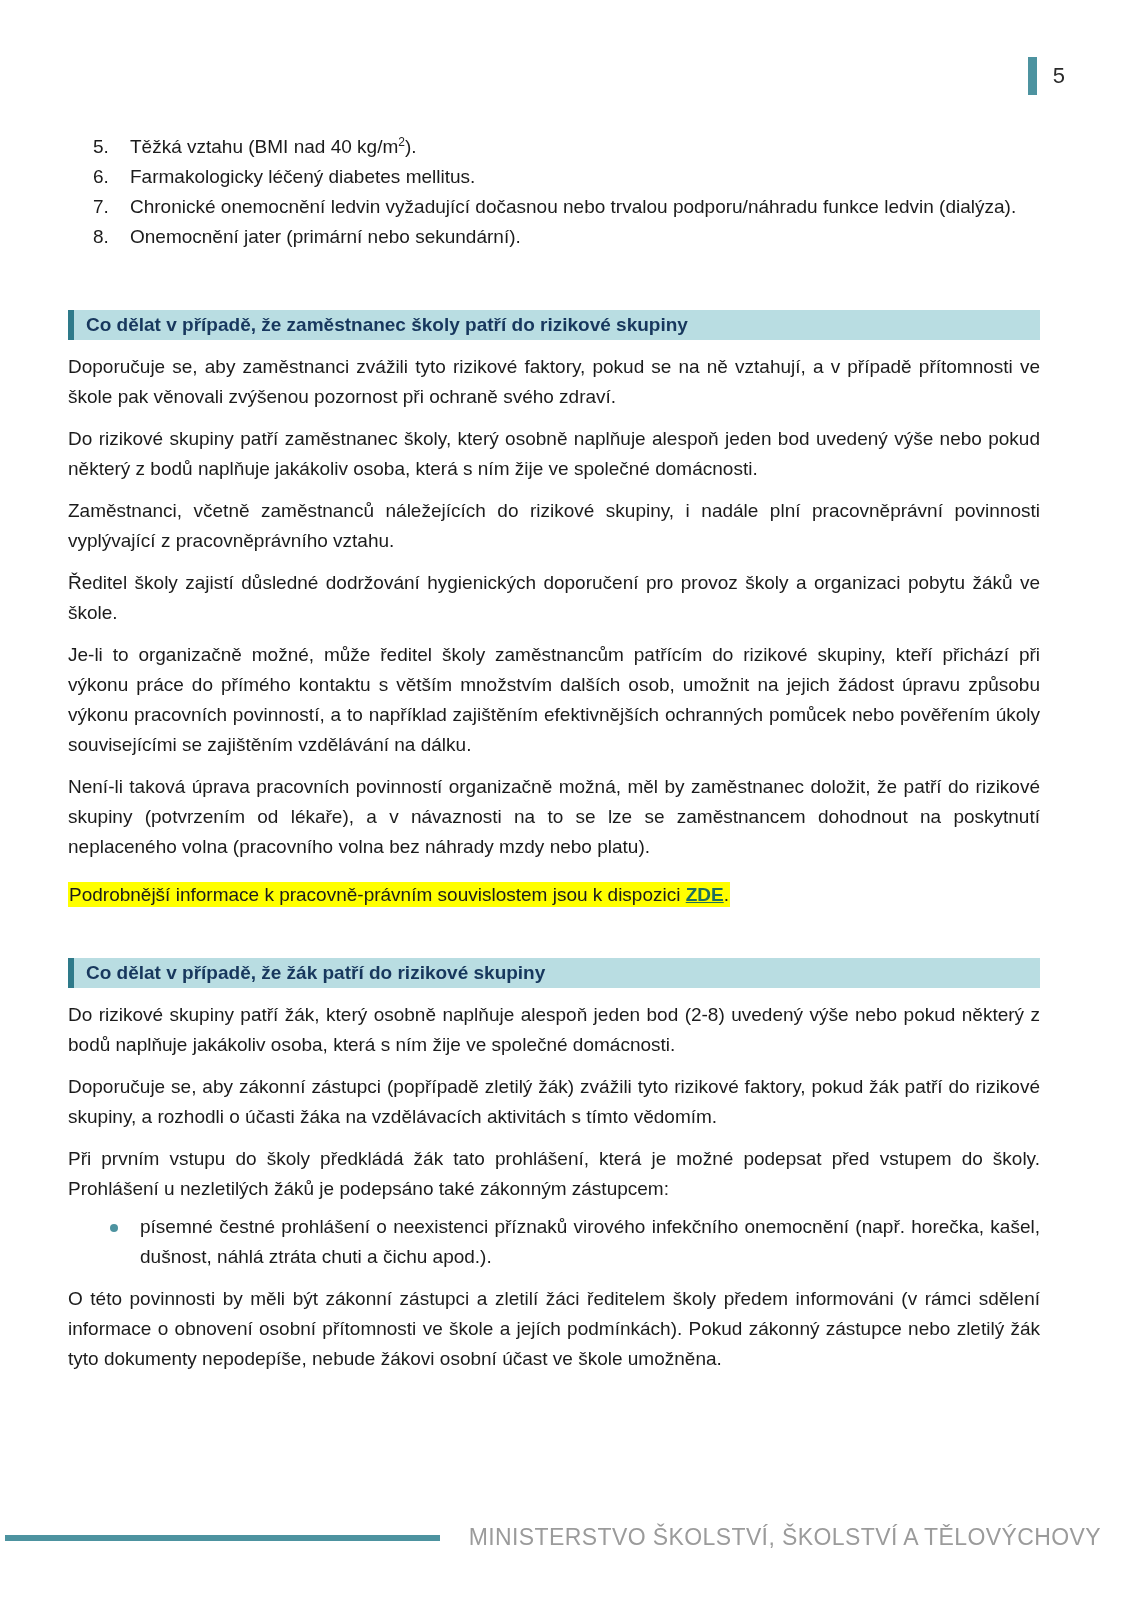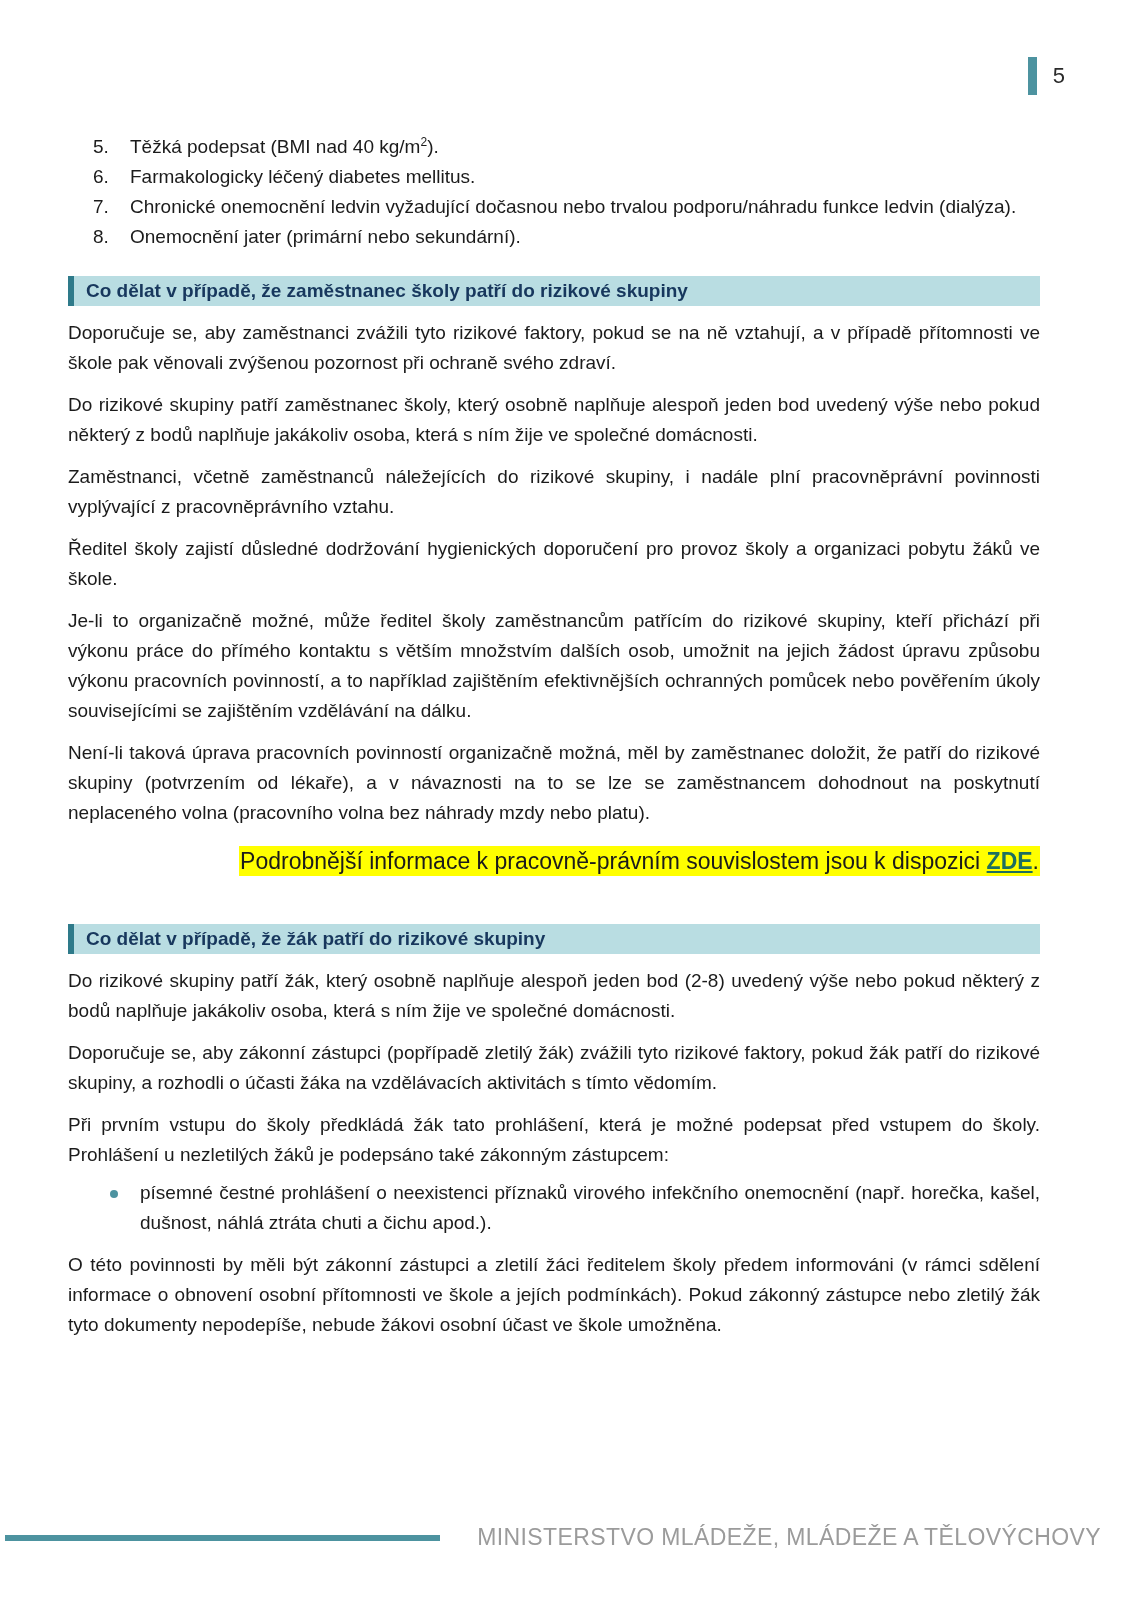--- a/index.html
+++ b/index.html
@@ -30,35 +30,35 @@
   .content{padding:132px 91px 0 68px;}
 
   
   .risk-list{margin:0;padding:0;list-style:none;}
   .risk-item{display:flex;font-size:19px;line-height:30px;}
   .risk-item .num{width:37px;flex:0 0 37px;margin-left:25px;}
   .risk-item .txt{flex:1;}
 
   
   .section-header{
-    margin-top:24px;height:30px;background:var(--header-bg);
+    margin-top:58px;height:30px;background:var(--header-bg);
     border-left:6px solid var(--header-edge);
     display:flex;align-items:center;padding-left:12px;
     font-weight:bold;font-size:19px;color:var(--header-text);
   }
   .section-header.second{margin-top:48px;}
 
   
   .para{margin:12px 0 0 0;font-size:19px;line-height:30px;text-align:justify;}
   .para.first{margin-top:12px;}
   .it{}
   sup{font-size:12px;line-height:0;}
 
   
-  .info-line{margin:18px 0 0 0;font-size:23px;line-height:30px;text-align:right;}
+  .info-line{margin:18px 0 0 0;font-size:19px;line-height:30px;}
   .info-line .hl-wrap{background:var(--highlight-yellow);padding:2px 1px;}
   .doc-link{color:var(--link-green);font-weight:bold;text-decoration:underline;}
 
   
   .bullet-list{margin:8px 0 0 0;padding:0;list-style:none;}
   .bullet-item{
     position:relative;padding-left:72px;margin-bottom:6px;
     font-size:19px;line-height:30px;text-align:justify;
   }
   .bullet-item::before{
@@ -82,21 +82,21 @@
   <div class="page-head">
     <span class="page-accent"></span>
     <span class="page-num">5</span>
   </div>
 
   <div class="content">
 
     <ol class="risk-list">
       <li class="risk-item">
         <span class="num">5.</span>
-        <span class="txt"><span>Těžká podepsat </span><span class="it">(BMI nad 40 kg/m</span><sup class="it">2</sup><span class="it">)</span><span>.</span></span>
+        <span class="txt"><span>Těžká vztahu </span><span class="it">(BMI nad 40 kg/m</span><sup class="it">2</sup><span class="it">)</span><span>.</span></span>
       </li>
       <li class="risk-item">
         <span class="num">6.</span>
         <span class="txt"><span>Farmakologicky léčený diabetes mellitus.</span></span>
       </li>
       <li class="risk-item">
         <span class="num">7.</span>
         <span class="txt"><span>Chronické onemocnění ledvin vyžadující dočasnou nebo trvalou podporu/náhradu funkce ledvin </span><span class="it">(dialýza)</span><span>.</span></span>
       </li>
       <li class="risk-item">
@@ -131,16 +131,16 @@
     <ul class="bullet-list">
       <li class="bullet-item"><span>písemné čestné prohlášení o neexistenci příznaků virového infekčního onemocnění </span><span class="it">(např. horečka, kašel, dušnost, náhlá ztráta chuti a čichu apod.)</span><span>.</span></li>
     </ul>
 
     <p class="para"><span>O této povinnosti by měli být zákonní zástupci a zletilí žáci ředitelem školy předem informováni </span><span class="it">(v rámci sdělení informace o obnovení osobní přítomnosti ve škole a jejích podmínkách)</span><span>. Pokud zákonný zástupce nebo zletilý žák tyto dokumenty nepodepíše, nebude žákovi osobní účast ve škole umožněna.</span></p>
 
   </div>
 
   <div class="footer">
     <span class="footer-rule"></span>
-    <span class="footer-text">MINISTERSTVO MLÁDEŽE, MLÁDEŽE A TĚLOVÝCHOVY</span>
+    <span class="footer-text">MINISTERSTVO ŠKOLSTVÍ, ŠKOLSTVÍ A TĚLOVÝCHOVY</span>
   </div>
 
 </div>
 
 </body></html>

